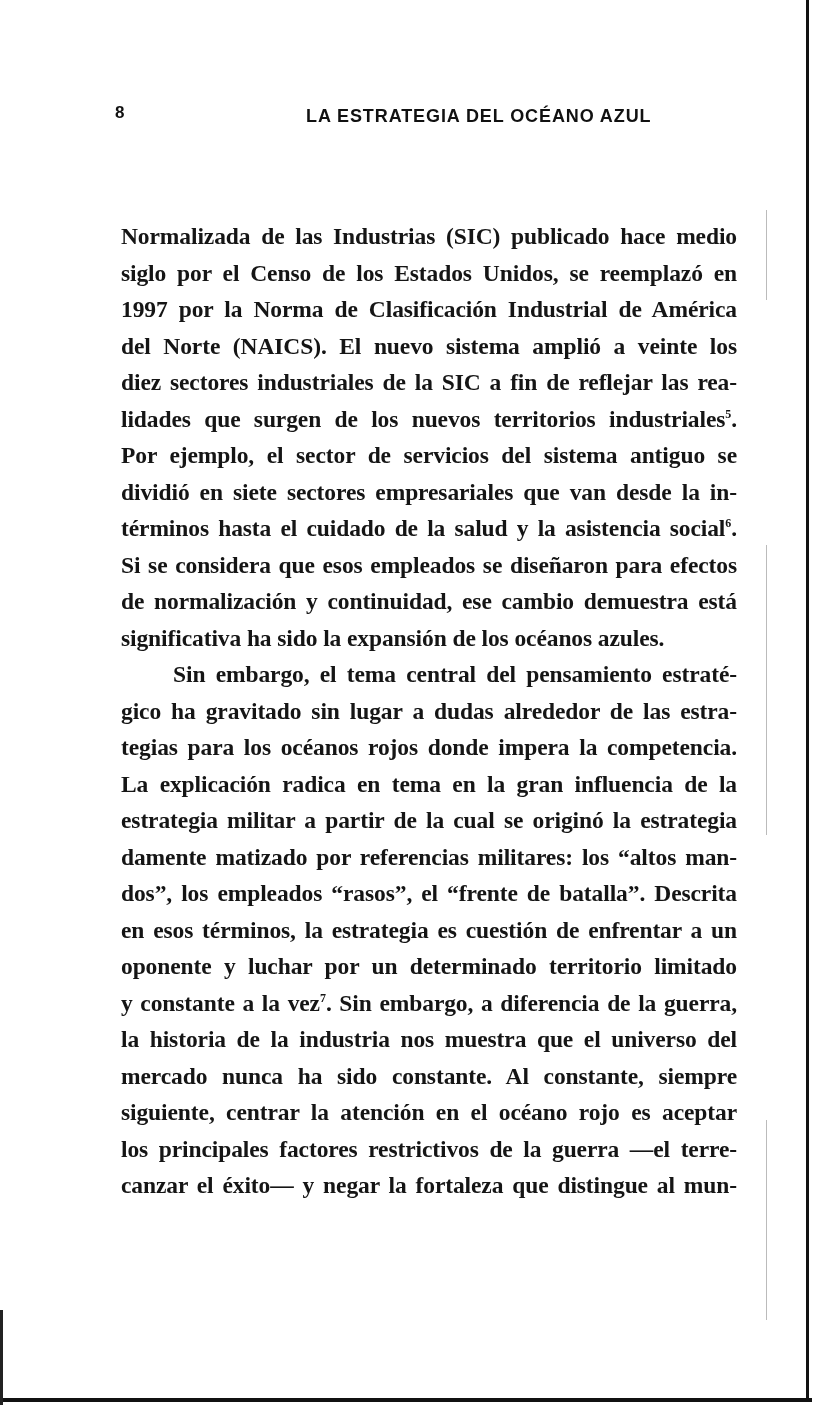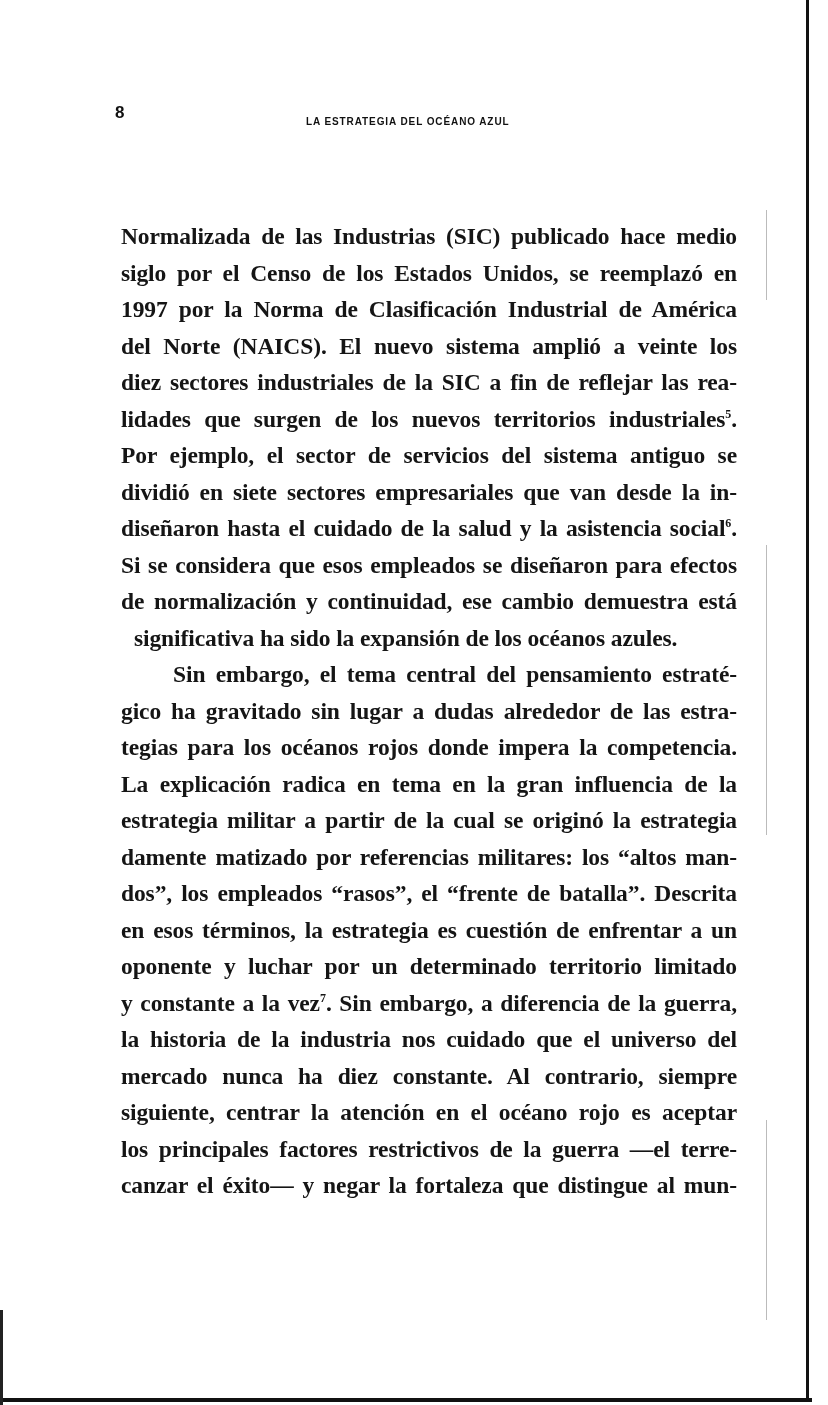--- a/index.html
+++ b/index.html
@@ -24,32 +24,32 @@
     .gutter-line {
       position: absolute; left: 766px; width: 1px; background: #bbb;
     }
     .header {
       position: absolute; top: 103px; left: 115px; width: 560px; height: 24px;
       font-family: "Liberation Sans", "DejaVu Sans", sans-serif;
       font-weight: bold; color: #111;
     }
     .page-number { position: absolute; left: 0; top: 0; font-size: 17px; }
     .running-head {
-      position: absolute; left: 191px; top: 13px; font-size: 10px;
+      position: absolute; left: 191px; top: 3px; font-size: 18px;
       letter-spacing: 0.9px;
     }
     .body-text {
       position: absolute; left: 121px; top: 218px; width: 616px;
     }
     .line {
       display: block; height: 36.5px; line-height: 36.5px;
       font-size: 23.5px; white-space: nowrap; text-align: justify;
       text-align-last: justify; letter-spacing: -0.1px; font-weight: bold;
     }
-    .line.last { text-align-last: left; margin-left: 13px; }
+    .line.last { text-align-last: left; }
     .line.indent { padding-left: 52px; }
     sup { font-size: 12px; vertical-align: 0; position: relative; top: -9px; }
   </style>
 </head>
 <body>
 
 <div class="page-edge-right"></div>
 <div class="page-edge-bottom"></div>
 <div class="page-edge-left"></div>
 <div class="gutter-line" style="top:210px;height:90px"></div>
@@ -63,32 +63,32 @@
 
 <div class="body-text" id="body-text">
     <span class="line"><span>Normalizada de las Industrias (SIC) publicado hace medio</span></span>
     <span class="line"><span>siglo por el Censo de los Estados Unidos, se reemplazó en</span></span>
     <span class="line"><span>1997 por la Norma de Clasificación Industrial de América</span></span>
     <span class="line"><span>del Norte (NAICS). El nuevo sistema amplió a veinte los</span></span>
     <span class="line"><span>diez sectores industriales de la SIC a fin de reflejar las rea-</span></span>
     <span class="line"><span>lidades que surgen de los nuevos territorios industriales</span><sup>5</sup><span>.</span></span>
     <span class="line"><span>Por ejemplo, el sector de servicios del sistema antiguo se</span></span>
     <span class="line"><span>dividió en siete sectores empresariales que van desde la in-</span></span>
-    <span class="line"><span>diseñaron hasta el cuidado de la salud y la asistencia social</span><sup>6</sup><span>.</span></span>
+    <span class="line"><span>términos hasta el cuidado de la salud y la asistencia social</span><sup>6</sup><span>.</span></span>
     <span class="line"><span>Si se considera que esos empleados se diseñaron para efectos</span></span>
     <span class="line"><span>de normalización y continuidad, ese cambio demuestra está</span></span>
     <span class="line last"><span>significativa ha sido la expansión de los océanos azules.</span></span>
     <span class="line indent"><span>Sin embargo, el tema central del pensamiento estraté-</span></span>
     <span class="line"><span>gico ha gravitado sin lugar a dudas alrededor de las estra-</span></span>
     <span class="line"><span>tegias para los océanos rojos donde impera la competencia.</span></span>
     <span class="line"><span>La explicación radica en tema en la gran influencia de la</span></span>
     <span class="line"><span>estrategia militar a partir de la cual se originó la estrategia</span></span>
     <span class="line"><span>damente matizado por referencias militares: los “altos man-</span></span>
     <span class="line"><span>dos”, los empleados “rasos”, el “frente de batalla”. Descrita</span></span>
     <span class="line"><span>en esos términos, la estrategia es cuestión de enfrentar a un</span></span>
     <span class="line"><span>oponente y luchar por un determinado territorio limitado</span></span>
     <span class="line"><span>y constante a la vez</span><sup>7</sup><span>. Sin embargo, a diferencia de la guerra,</span></span>
-    <span class="line"><span>la historia de la industria nos cuidado que el universo del</span></span>
-    <span class="line"><span>mercado nunca ha diez constante. Al contrario, siempre</span></span>
+    <span class="line"><span>la historia de la industria nos muestra que el universo del</span></span>
+    <span class="line"><span>mercado nunca ha sido constante. Al constante, siempre</span></span>
     <span class="line"><span>siguiente, centrar la atención en el océano rojo es aceptar</span></span>
     <span class="line"><span>los principales factores restrictivos de la guerra —el terre-</span></span>
     <span class="line"><span>canzar el éxito— y negar la fortaleza que distingue al mun-</span></span>
   </div>
 
 </body></html>

